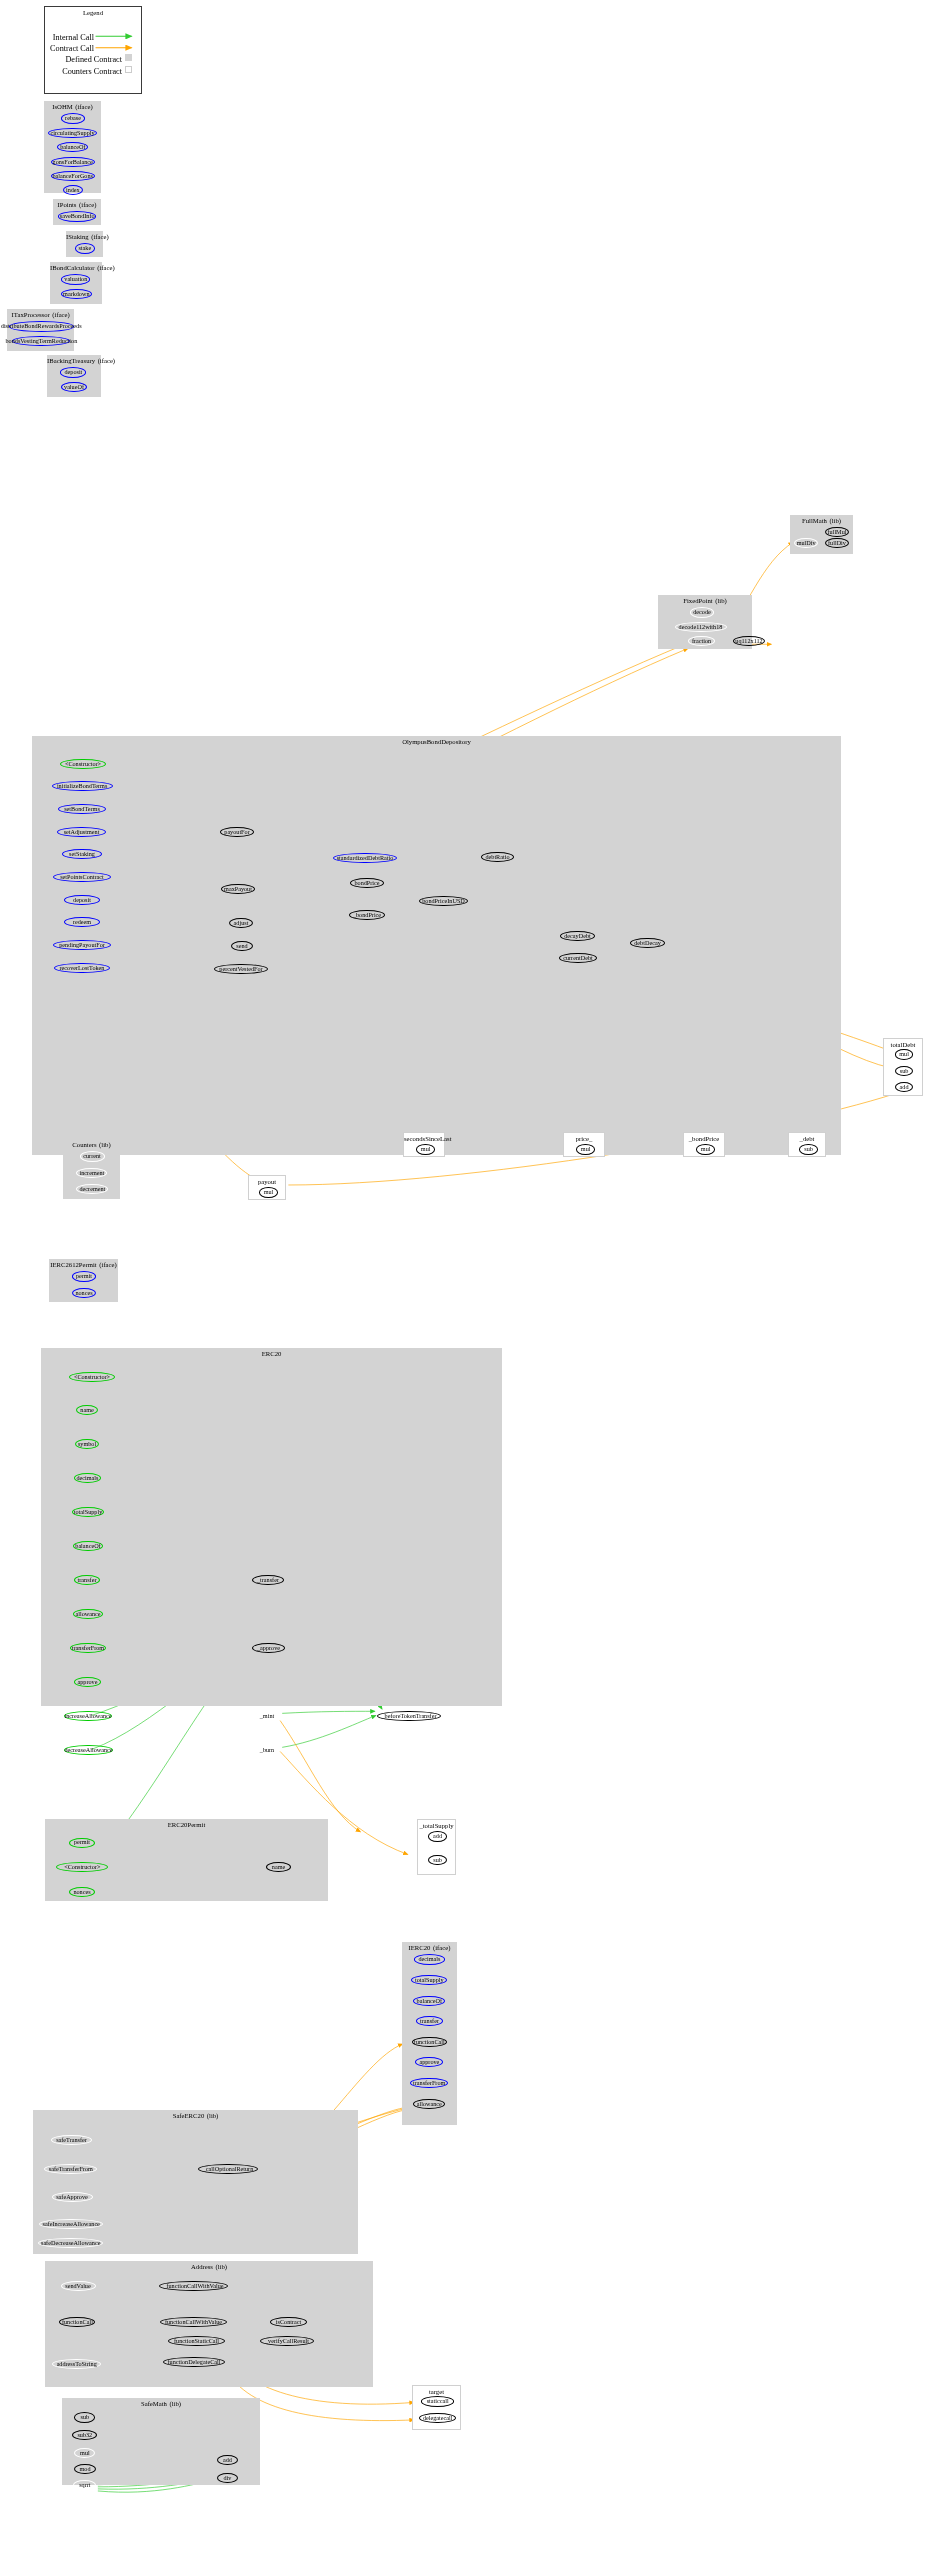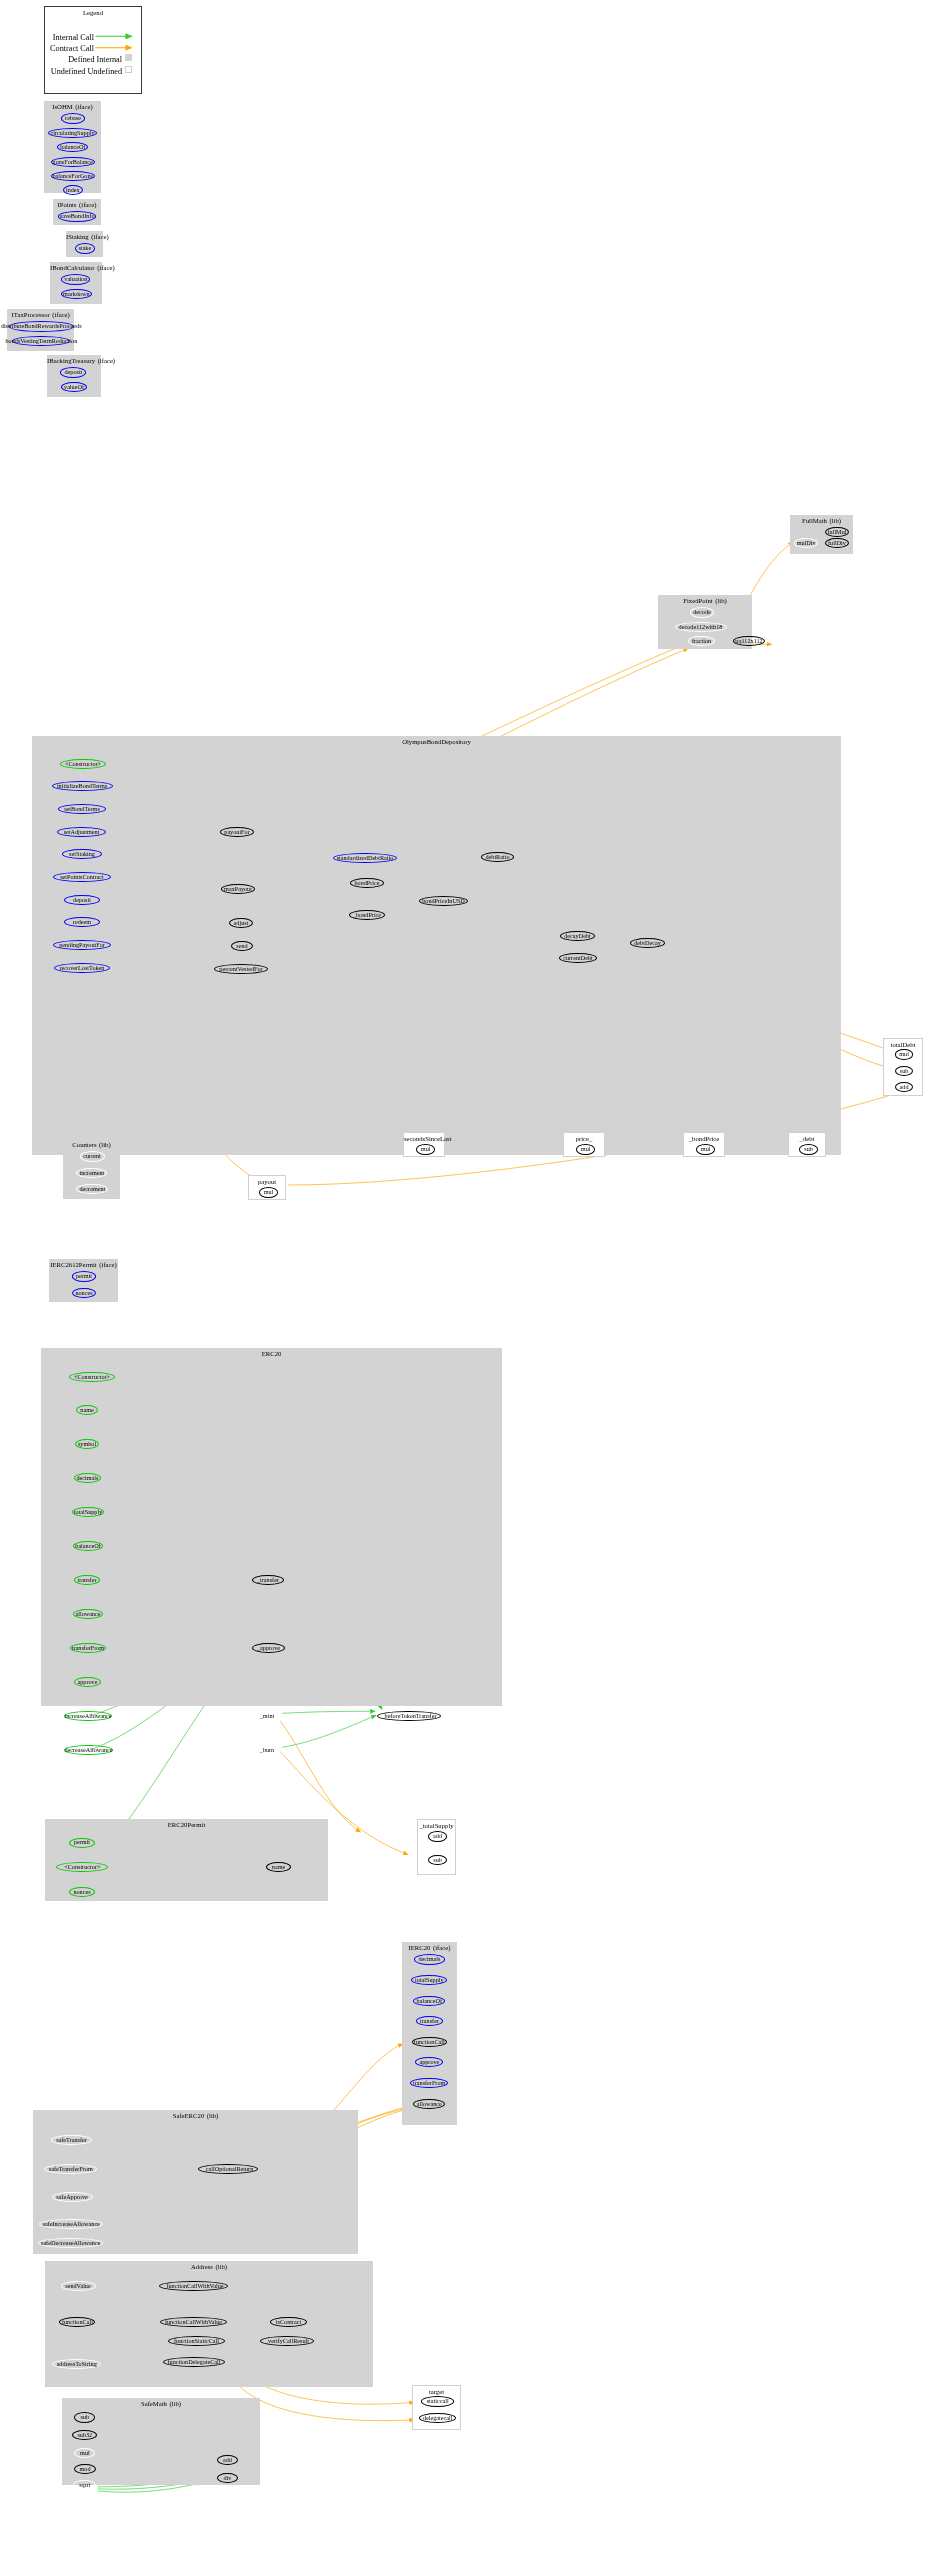--- a/index.html
+++ b/index.html
@@ -41,22 +41,22 @@
         </marker>
         <marker id="lg-orange" markerWidth="7" markerHeight="6" refX="6" refY="3" orient="auto">
           <polygon points="0,0 7,3 0,6" fill="#ffa500"></polygon>
         </marker>
       </defs>
       <line x1="98" y1="57" x2="168" y2="57" stroke="#33cc33" stroke-width="2" marker-end="url(#lg-green)"></line>
       <line x1="98" y1="79" x2="168" y2="79" stroke="#ffa500" stroke-width="2" marker-end="url(#lg-orange)"></line>
     </svg>
     <div class="legend-label" style="top:26px;width:49px;left:0;">Internal Call</div>
     <div class="legend-label" style="top:37px;width:49px;left:0;">Contract Call</div>
-    <div class="legend-label" style="top:48px;width:77px;left:0;">Defined Internal</div>
-    <div class="legend-label" style="top:60px;width:77px;left:0;">Undefined Undefined</div>
+    <div class="legend-label" style="top:48px;width:77px;left:0;">Defined Contract</div>
+    <div class="legend-label" style="top:60px;width:77px;left:0;">Counters Contract</div>
     <div class="legend-swatch sw-defined" style="left:80px;top:47px;"></div>
     <div class="legend-swatch sw-undefined" style="left:80px;top:59px;"></div>
   </div>
 
   <svg class="edges" viewBox="0 0 1837 6037">
     <defs>
       <marker id="ag" markerWidth="8" markerHeight="7" refX="7" refY="3.5" orient="auto">
         <polygon points="0,0 8,3.5 0,7" fill="#33cc33"></polygon>
       </marker>
       <marker id="ao" markerWidth="8" markerHeight="7" refX="7" refY="3.5" orient="auto">

